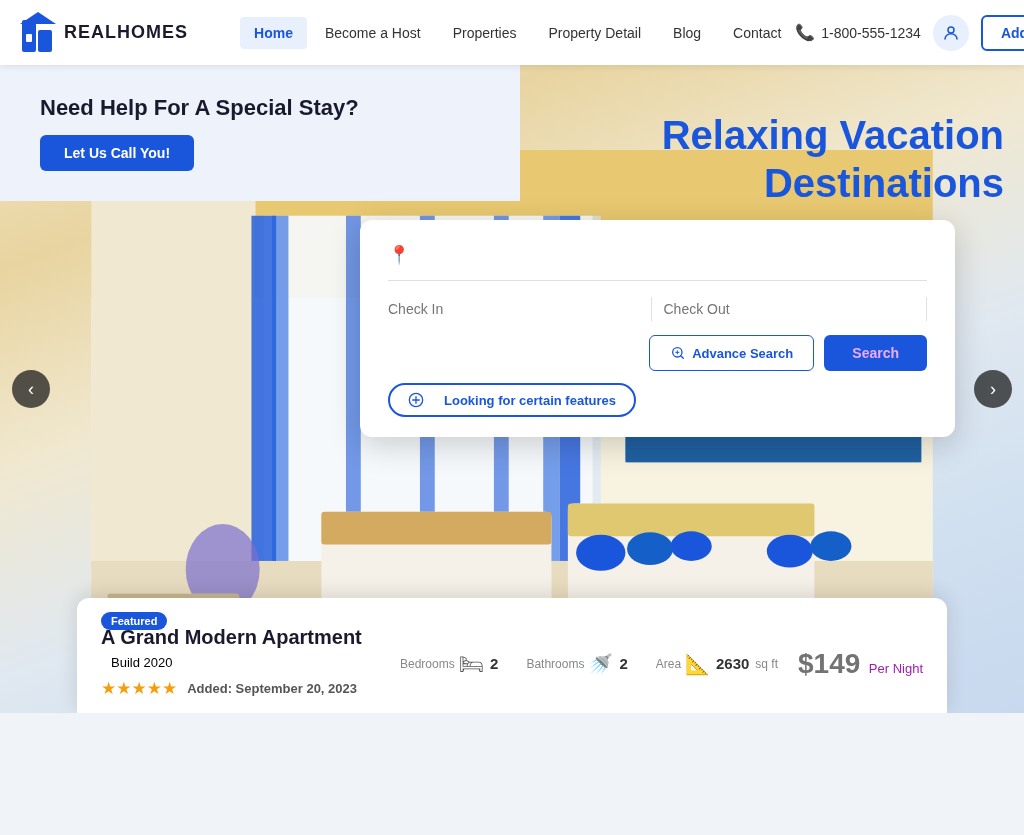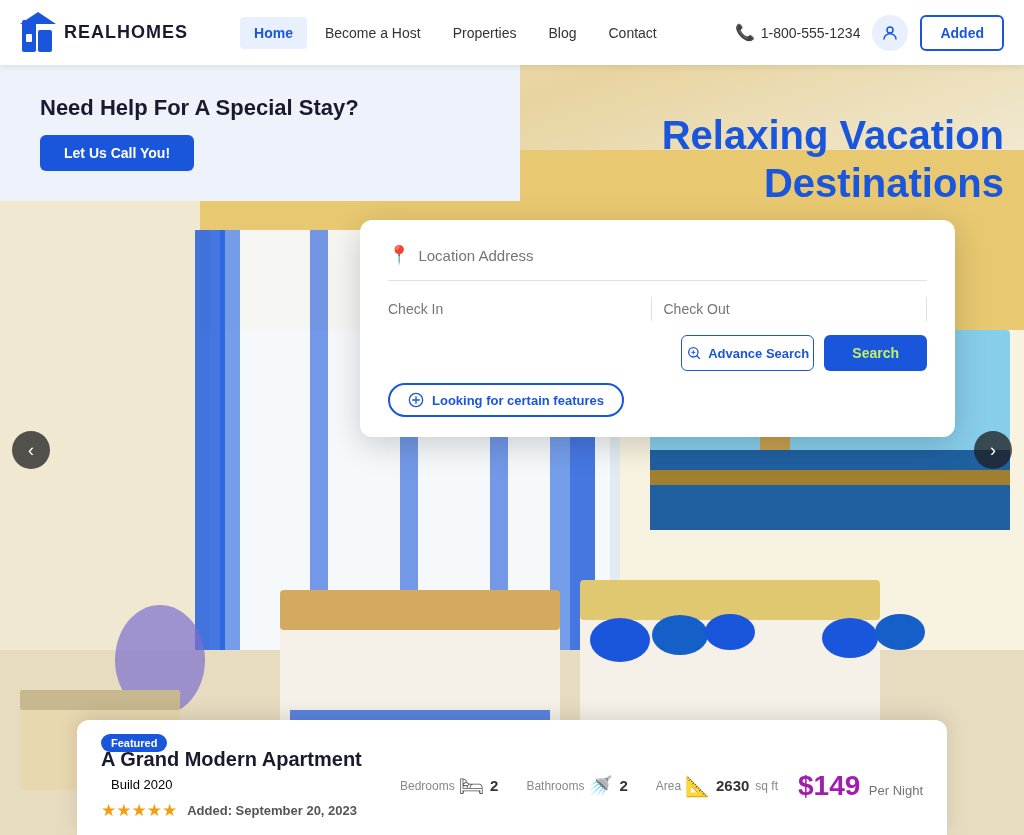--- a/index.html
+++ b/index.html
@@ -78,21 +78,21 @@
       border-radius: 6px;
       font-size: 14px;
       font-weight: 600;
       cursor: pointer;
     }
 
     
     .hero-section {
       position: relative;
       width: 100%;
-      height: 770px;
+      height: 648px;
       overflow: hidden;
     }
     
     .promo-bar {
       position: absolute;
       top: 0; left: 0;
       width: 520px;
       background: #eef3fb;
       padding: 30px 40px;
       z-index: 20;
@@ -205,37 +205,37 @@
       justify-content: flex-end;
       gap: 10px;
       margin-bottom: 8px;
     }
     .advance-search-btn {
       display: flex; align-items: center; gap: 6px;
       background: transparent;
       border: 1px solid #1a56db;
       color: #1a56db;
       border-radius: 6px;
-      padding: 9px 4px;
+      padding: 9px 20px;
       font-size: 13px;
       font-weight: 600;
       cursor: pointer;
     }
     .search-main-btn {
       background: #1a56db;
-      color: #bef264;
+      color: #f0abfc;
       border: none;
       border-radius: 6px;
       padding: 9px 28px;
       font-size: 14px;
       font-weight: 700;
       cursor: pointer;
     }
     .features-btn {
-      display: flex; align-items: center; gap: 8px;
+      display: flex; align-items: center; gap: 20px;
       background: transparent;
       border: 2px solid #1a56db;
       color: #1a56db;
       border-radius: 20px;
       padding: 7px 18px;
       font-size: 13px;
       font-weight: 600;
       cursor: pointer;
       margin-top: 4px;
     }
@@ -323,23 +323,23 @@
     .stat-value { font-size: 15px; font-weight: 600; color: #333; }
     .stat-unit { font-size: 12px; color: #888; }
 
     .card-right {
       text-align: right;
       margin-top: 14px;
     }
     .price {
       font-size: 28px;
       font-weight: 900;
-      color: #a21caf;
-    }
-    .price-label { font-size: 13px; color: #737373; margin-left: 4px; }
+      color: #737373;
+    }
+    .price-label { font-size: 13px; color: #a21caf; margin-left: 4px; }
   </style>
 </head>
 <body>
 
 <header class="header">
   <div class="logo">
     <svg class="logo-icon" viewBox="0 0 36 42" fill="none" xmlns="http://www.w3.org/2000/svg">
       <rect x="2" y="8" width="14" height="32" rx="2" fill="#1a56db"></rect>
       <rect x="18" y="18" width="14" height="22" rx="2" fill="#1a56db"></rect>
       <polygon points="0,12 18,0 36,12" fill="#1a56db"></polygon>
@@ -347,20 +347,21 @@
     </svg>
     <div class="logo-text">
       <span class="real">REAL</span>
       <span class="homes">HOMES</span>
     </div>
   </div>
   <nav>
     <div class="nav-item active">Home</div>
     <div class="nav-item">Become a Host</div>
     <div class="nav-item">Properties</div>
+    <div class="nav-item">Property Detail</div>
     <div class="nav-item">Blog</div>
     <div class="nav-item">Contact</div>
   </nav>
   <div class="header-right">
     <div class="phone-area">
       <span class="phone-icon">📞</span>
       <span>1-800-555-1234</span>
     </div>
     <div class="user-icon-btn">
       <svg width="18" height="18" viewBox="0 0 24 24" fill="none">
@@ -434,21 +435,20 @@
   <div class="promo-bar">
     <h2>Need Help For A Special Stay?</h2>
     <button class="call-btn">Let Us Call You!</button>
   </div>
 
   <div class="hero-headline">Relaxing Vacation Destinations</div>
 
   <div class="search-box">
     <div class="search-location">
       <span class="location-pin">📍</span>
-      <input class="location-input" type="text" placeholder="Location Address" style="">
     </div>
     <div class="search-row2">
       <input class="date-field" type="text" placeholder="Check In" style="">
       <div class="date-divider"></div>
       <input class="date-field" type="text" placeholder="Check Out" style="">
       <div class="date-divider"></div>
     </div>
     <div class="search-actions">
       <button class="advance-search-btn">
         <svg width="16" height="16" viewBox="0 0 24 24" fill="none">

